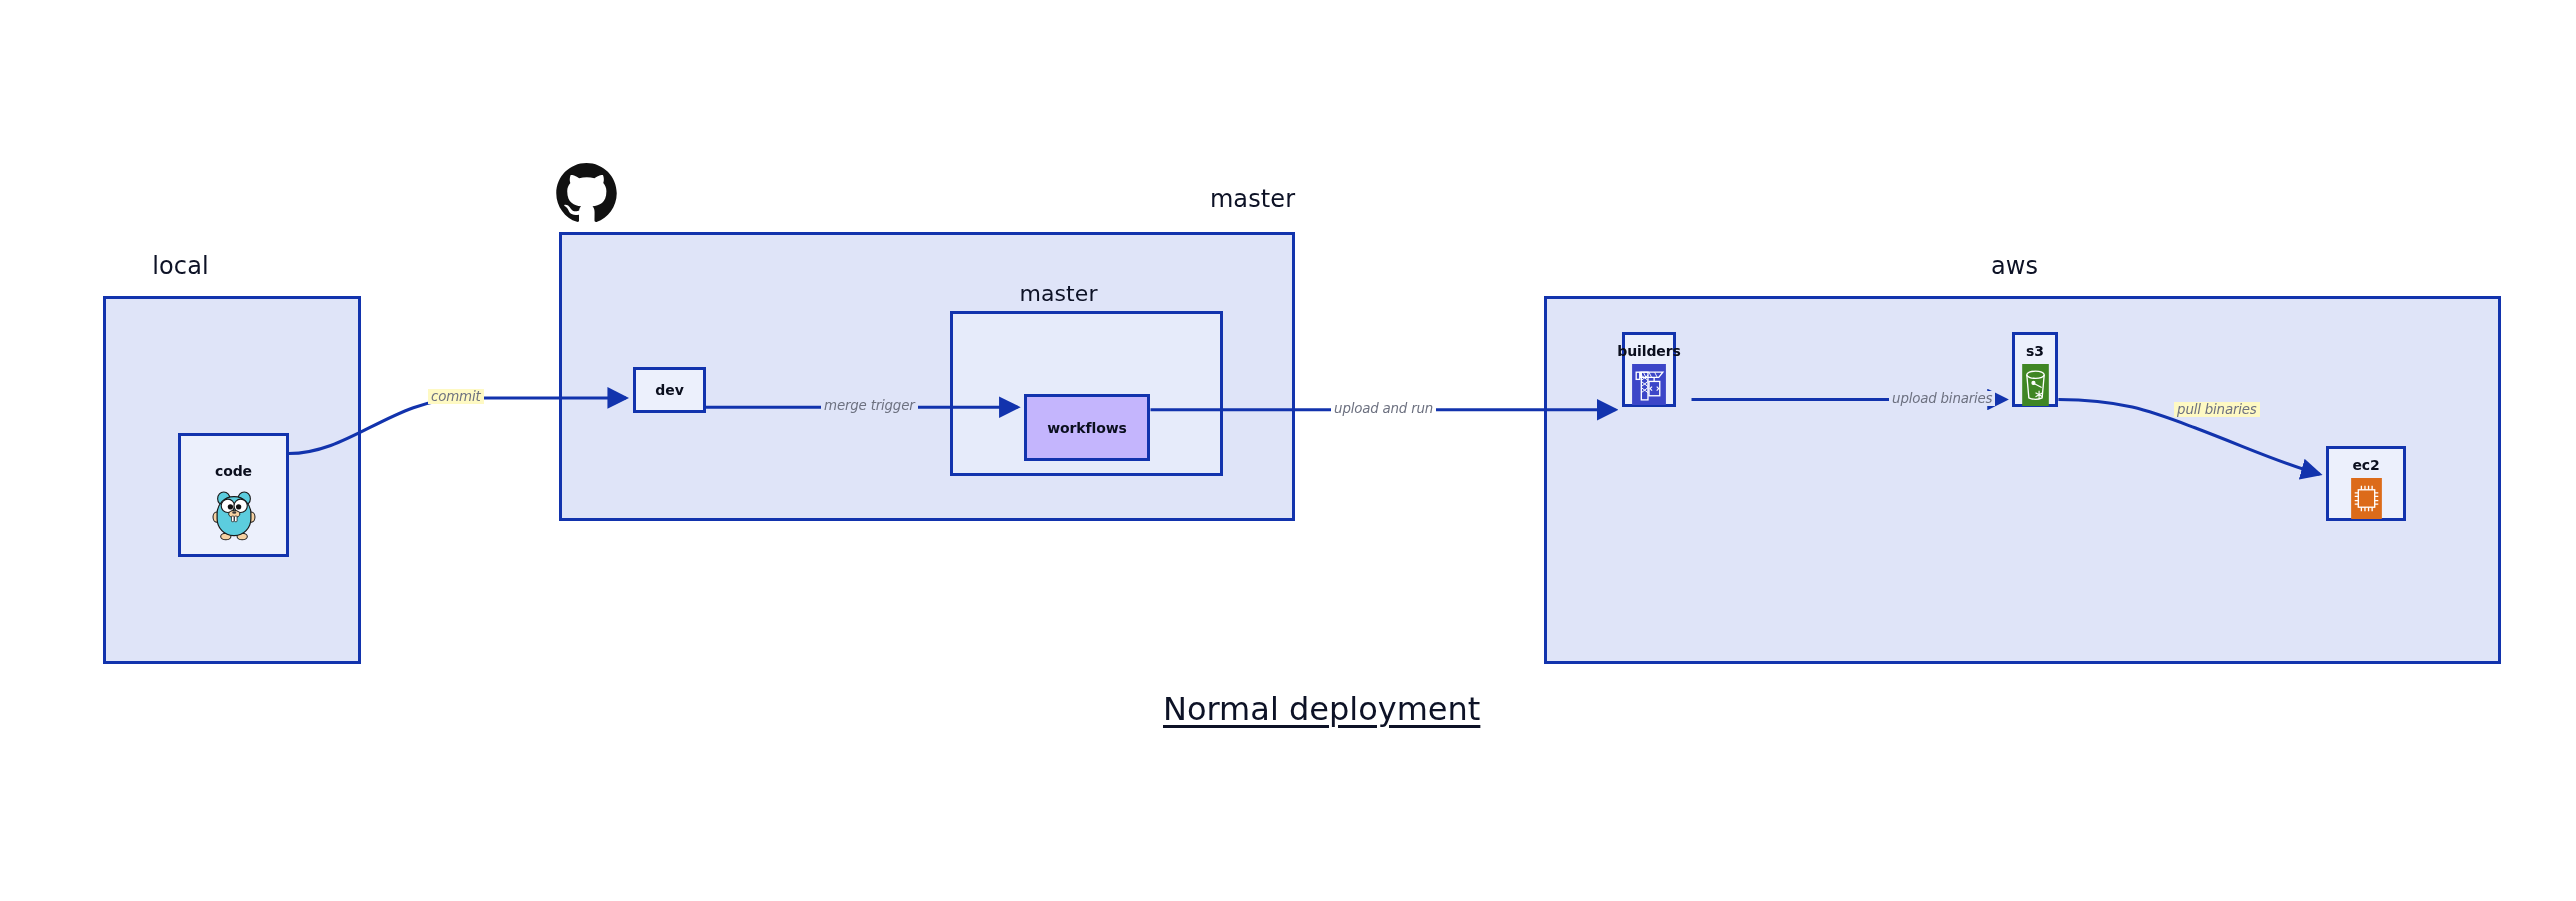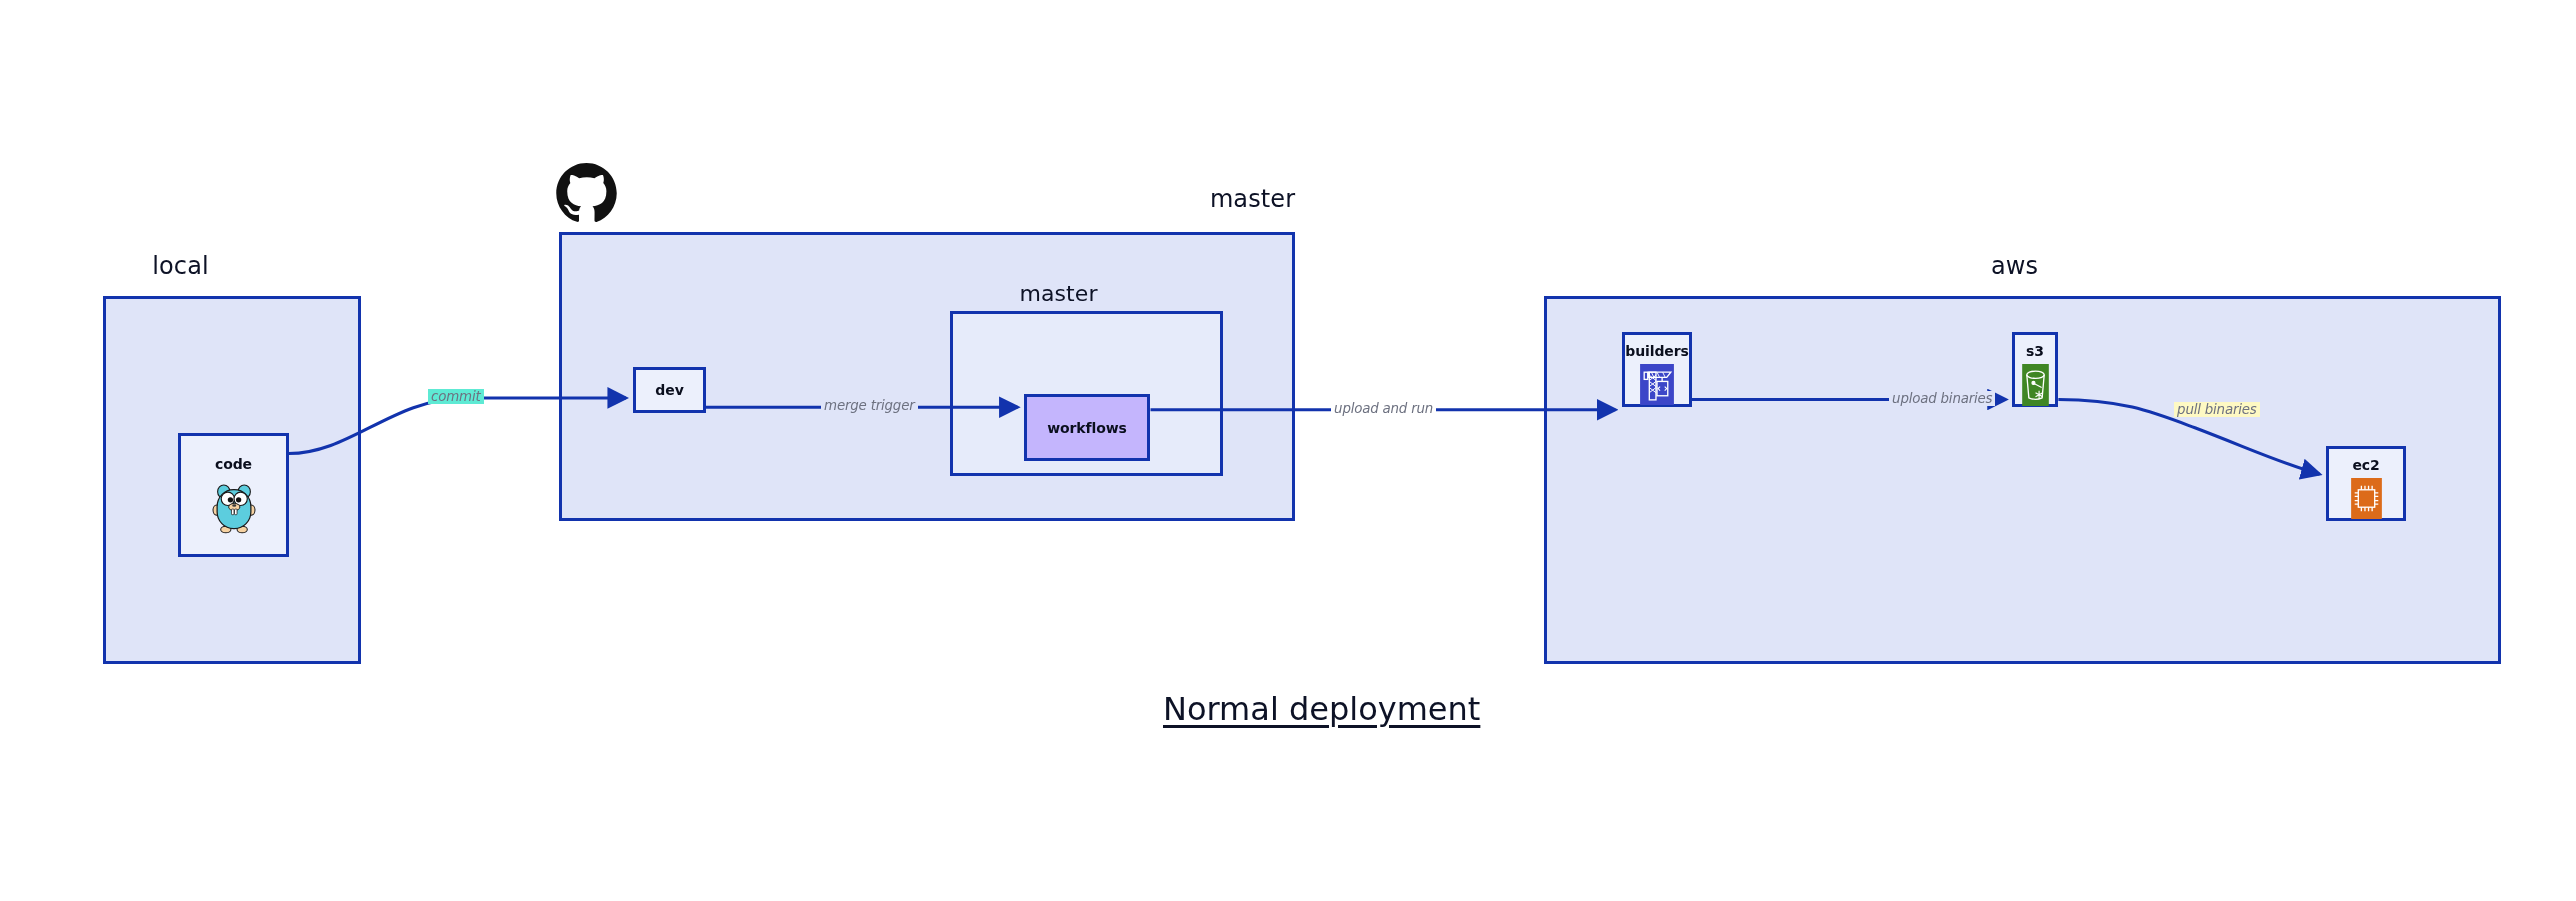--- a/index.html
+++ b/index.html
@@ -105,21 +105,21 @@
 </head>
 <body>
 
 <div id="canvas">
 
   <div class="group-label" style="left:103px; top:252px; width:155px;">local</div>
 
   <div class="group" style="left:103px; top:296px; width:258px; height:368px;">
   </div>
 
-  <div class="node" style="left:178px; top:433px; width:111px; height:124px; padding-top:20px;">
+  <div class="node" style="left:178px; top:433px; width:111px; height:124px; padding-top:27px;">
     <span class="node-label">code</span>
     <span class="node-icon" style="margin-top:6.2px;">
       <svg width="44" height="56" viewBox="0 0 86 108">
 
         <ellipse cx="23" cy="26" rx="12" ry="13" fill="#5CCDDE" stroke="#1A1A1A" stroke-width="2.2"></ellipse>
         <ellipse cx="63" cy="26" rx="12" ry="13" fill="#5CCDDE" stroke="#1A1A1A" stroke-width="2.2"></ellipse>
 
         <ellipse cx="9" cy="62" rx="7" ry="10" fill="#F6D2A2" stroke="#1A1A1A" stroke-width="2"></ellipse>
         <ellipse cx="77" cy="62" rx="7" ry="10" fill="#F6D2A2" stroke="#1A1A1A" stroke-width="2"></ellipse>
 
@@ -170,21 +170,21 @@
 
   <div class="node white" style="left:1024px; top:394px; width:126px; height:67px; justify-content:center;">
     <span class="node-label">workflows</span>
   </div>
 
   <div class="group-label" style="left:1937px; top:252px; width:155px;">aws</div>
 
   <div class="group" style="left:1544px; top:296px; width:957px; height:368px;">
   </div>
 
-  <div class="node" style="left:1622px; top:332px; width:70px; height:75px; padding-top:8.2px;">
+  <div class="node" style="left:1622px; top:332px; width:54px; height:75px; padding-top:8.2px;">
     <span class="node-label">builders</span>
     <span class="node-icon" style="margin-top:5.2px;">
       <svg width="34" height="41" viewBox="0 0 66 80">
         <rect x="0" y="0" width="66" height="80" fill="#3C46C8"></rect>
         <g fill="none" stroke="#ffffff" stroke-width="2.6">
 
           <rect x="18" y="16" width="13" height="54"></rect>
           <path d="M18 22 L31 32 M31 22 L18 32 M18 34 L31 44 M31 34 L18 44 M18 46 L31 56 M31 46 L18 56" stroke-width="1.9"></path>
 
           <path d="M16 16 H60 L52 26 H16 Z"></path>
@@ -247,21 +247,21 @@
 
     <path d="M 1370 790 L 1975 790" fill="none" stroke="#1233AD" stroke-width="6" marker-end="url(#arrowhead)"></path>
 
     <path d="M 2233 795 L 3135 795" fill="none" stroke="#1233AD" stroke-width="6" marker-end="url(#arrowhead)"></path>
 
     <path d="M 3283 775 L 3893 775" fill="none" stroke="#1233AD" stroke-width="6" marker-end="url(#arrowhead)"></path>
 
     <path d="M 3995 775 C 4120 775 4180 800 4260 830 C 4370 872 4430 900 4502 920" fill="none" stroke="#1233AD" stroke-width="6" marker-end="url(#arrowhead)"></path>
   </svg>
 
-  <span class="edge-label" style="left:428px; top:389px; background:#5eead4; padding:0 3.1px;">commit</span>
+  <span class="edge-label" style="left:428px; top:389px; background:#fef9c3; padding:0 3.1px;">commit</span>
 
   <span class="edge-label" style="left:821px; top:398px; background:#DFE4F8; padding:0 3.1px;">merge trigger</span>
 
   <span class="edge-label" style="left:1331px; top:401px; background:#ffffff; padding:0 3.1px;">upload and run</span>
 
   <span class="edge-label" style="left:1889px; top:391px; background:#DFE4F8; padding:0 3.1px;">upload binaries</span>
 
   <span class="edge-label" style="left:2174px; top:402px; background:#fef9c3; padding:0 3.1px;">pull binaries</span>
 
   <div id="diagram-title" style="left:1163px; top:690px;">Normal deployment</div>

